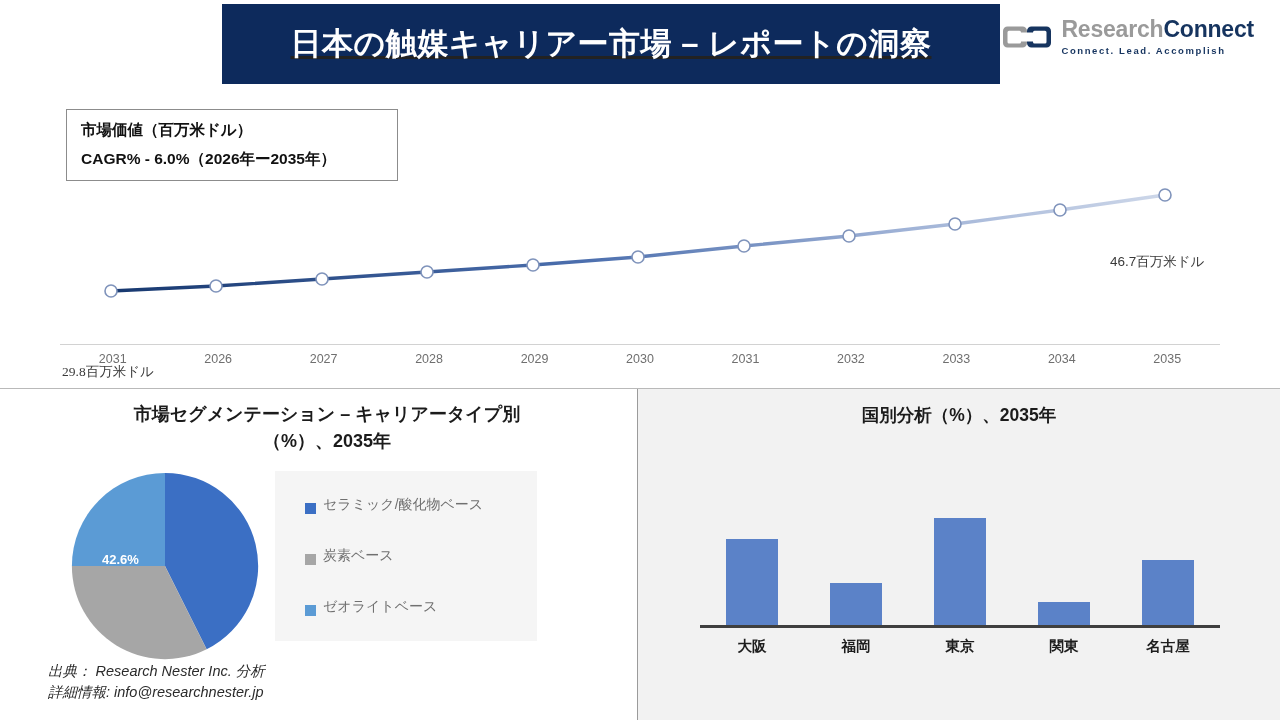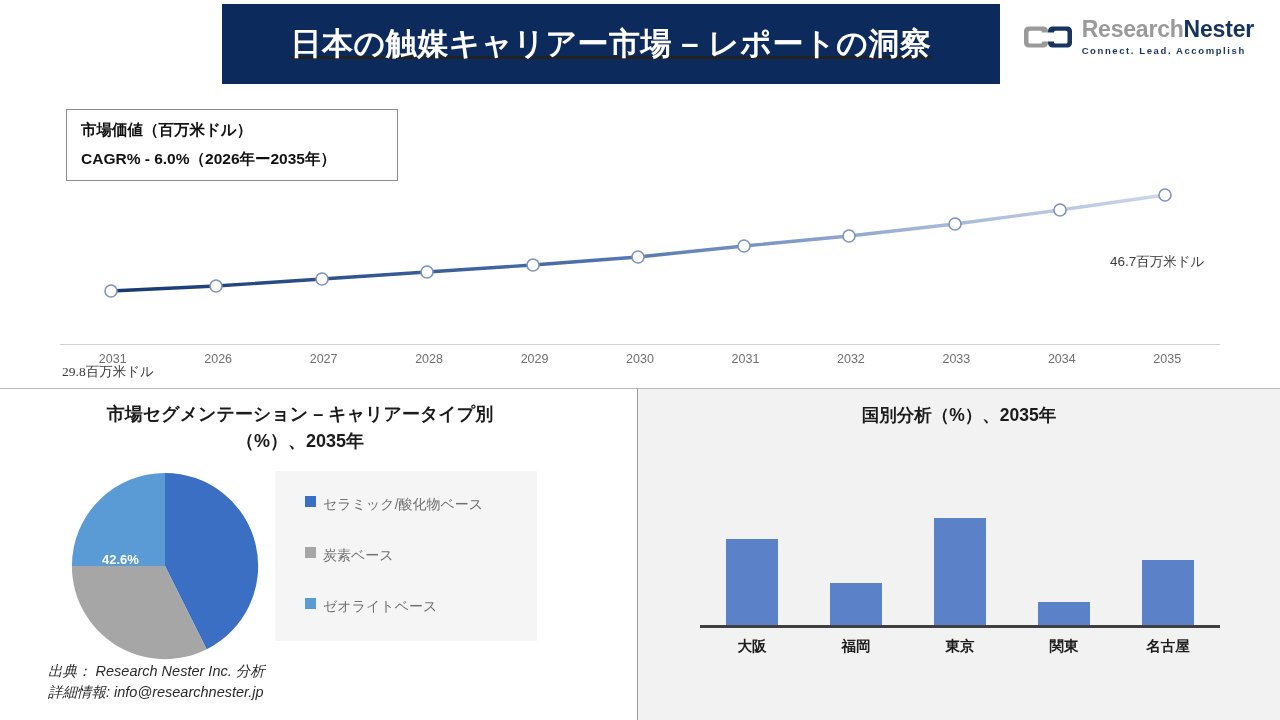--- a/index.html
+++ b/index.html
@@ -112,41 +112,42 @@
     background: #f2f2f2;
     position: relative;
   }
 
   .pie-title {
     position: absolute;
     left: 0; top: 12px; width: 600px;
     text-align: center;
     font-size: 18px; font-weight: 700; color: #1b1b1b;
     line-height: 1.5;
+    padding-left: 27px;
   }
   .pie-title .l2 { display: block; }
 
   .pie-wrap { position: absolute; left: 70px; top: 82px; }
   .pie-pct {
     position: absolute;
     left: 172px; top: 552px;
     font-size: 13px; font-weight: 700; color: #ffffff;
   }
 
   .pie-legend {
     position: absolute;
     left: 275px; top: 82px;
     width: 262px; height: 170px;
     background: #f5f5f5;
     display: flex; flex-direction: column;
     justify-content: space-around;
     padding: 8px 0 8px 30px;
     box-sizing: border-box;
   }
-  .legend-item { display: flex; align-items: flex-start; gap: 7px; }
+  .legend-item { display: flex; align-items: flex-end; gap: 7px; }
   .legend-swatch { width: 11px; height: 11px; flex: 0 0 auto; }
   .legend-label { font-size: 14px; color: #707070; white-space: nowrap; }
 
   .source {
     position: absolute;
     left: 48px; top: 272px;
     font-style: italic;
     font-size: 14.5px;
     color: #2b2b2b;
     line-height: 1.45;
@@ -190,21 +191,21 @@
 
   <div class="logo">
     <span class="logo-mark">
       <svg viewBox="0 0 64 44" width="48" height="36" aria-hidden="true">
         <path d="M6 8 h20 a6 6 0 0 1 6 6 v2 h-8 v-0.5 a2 2 0 0 0 -2 -2 h-14 a2 2 0 0 0 -2 2 v13 a2 2 0 0 0 2 2 h14 a2 2 0 0 0 2 -2 v-0.5 h8 v2 a6 6 0 0 1 -6 6 h-20 a6 6 0 0 1 -6 -6 v-16 a6 6 0 0 1 6 -6 z" fill="#9a9a9a"></path>
         <path d="M58 8 h-20 a6 6 0 0 0 -6 6 v2 h8 v-0.5 a2 2 0 0 1 2 -2 h14 a2 2 0 0 1 2 2 v13 a2 2 0 0 1 -2 2 h-14 a2 2 0 0 1 -2 -2 v-0.5 h-8 v2 a6 6 0 0 0 6 6 h20 a6 6 0 0 0 6 -6 v-16 a6 6 0 0 0 -6 -6 z" fill="#16345f"></path>
       </svg>
     </span>
     <span class="logo-text">
       <span class="logo-word">
-        <span class="w1">Research</span><span class="w2">Nester</span>
+        <span class="w1">Research</span><span class="w2">Connect</span>
       </span>
       <span class="logo-tag">Connect. Lead. Accomplish</span>
     </span>
   </div>
 </div>
 
 <div class="line-panel">
 
   <div class="cagr-box">
     <div class="cagr-line">市場価値（百万米ドル）</div>

